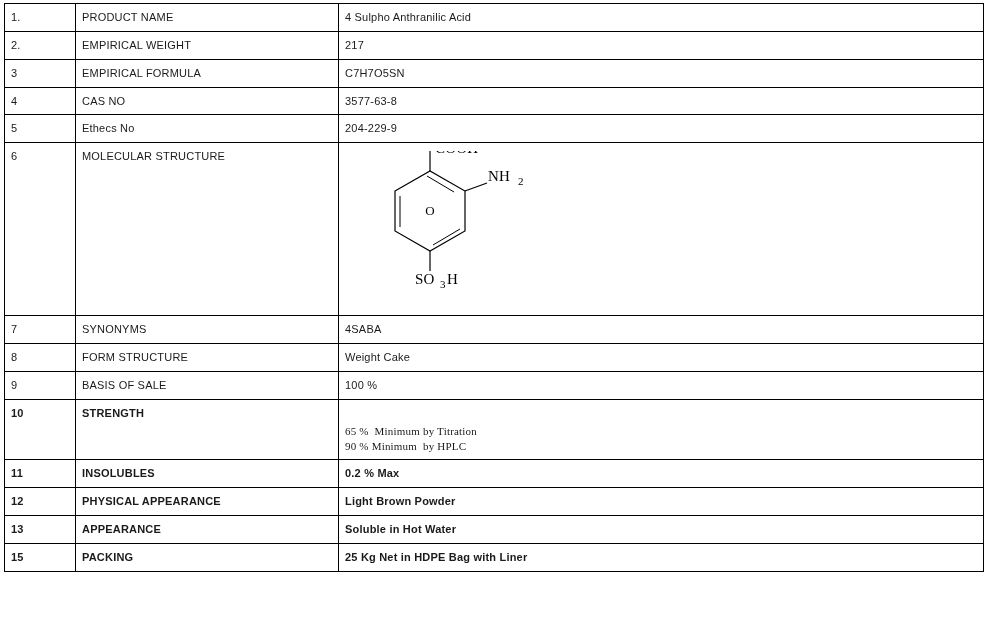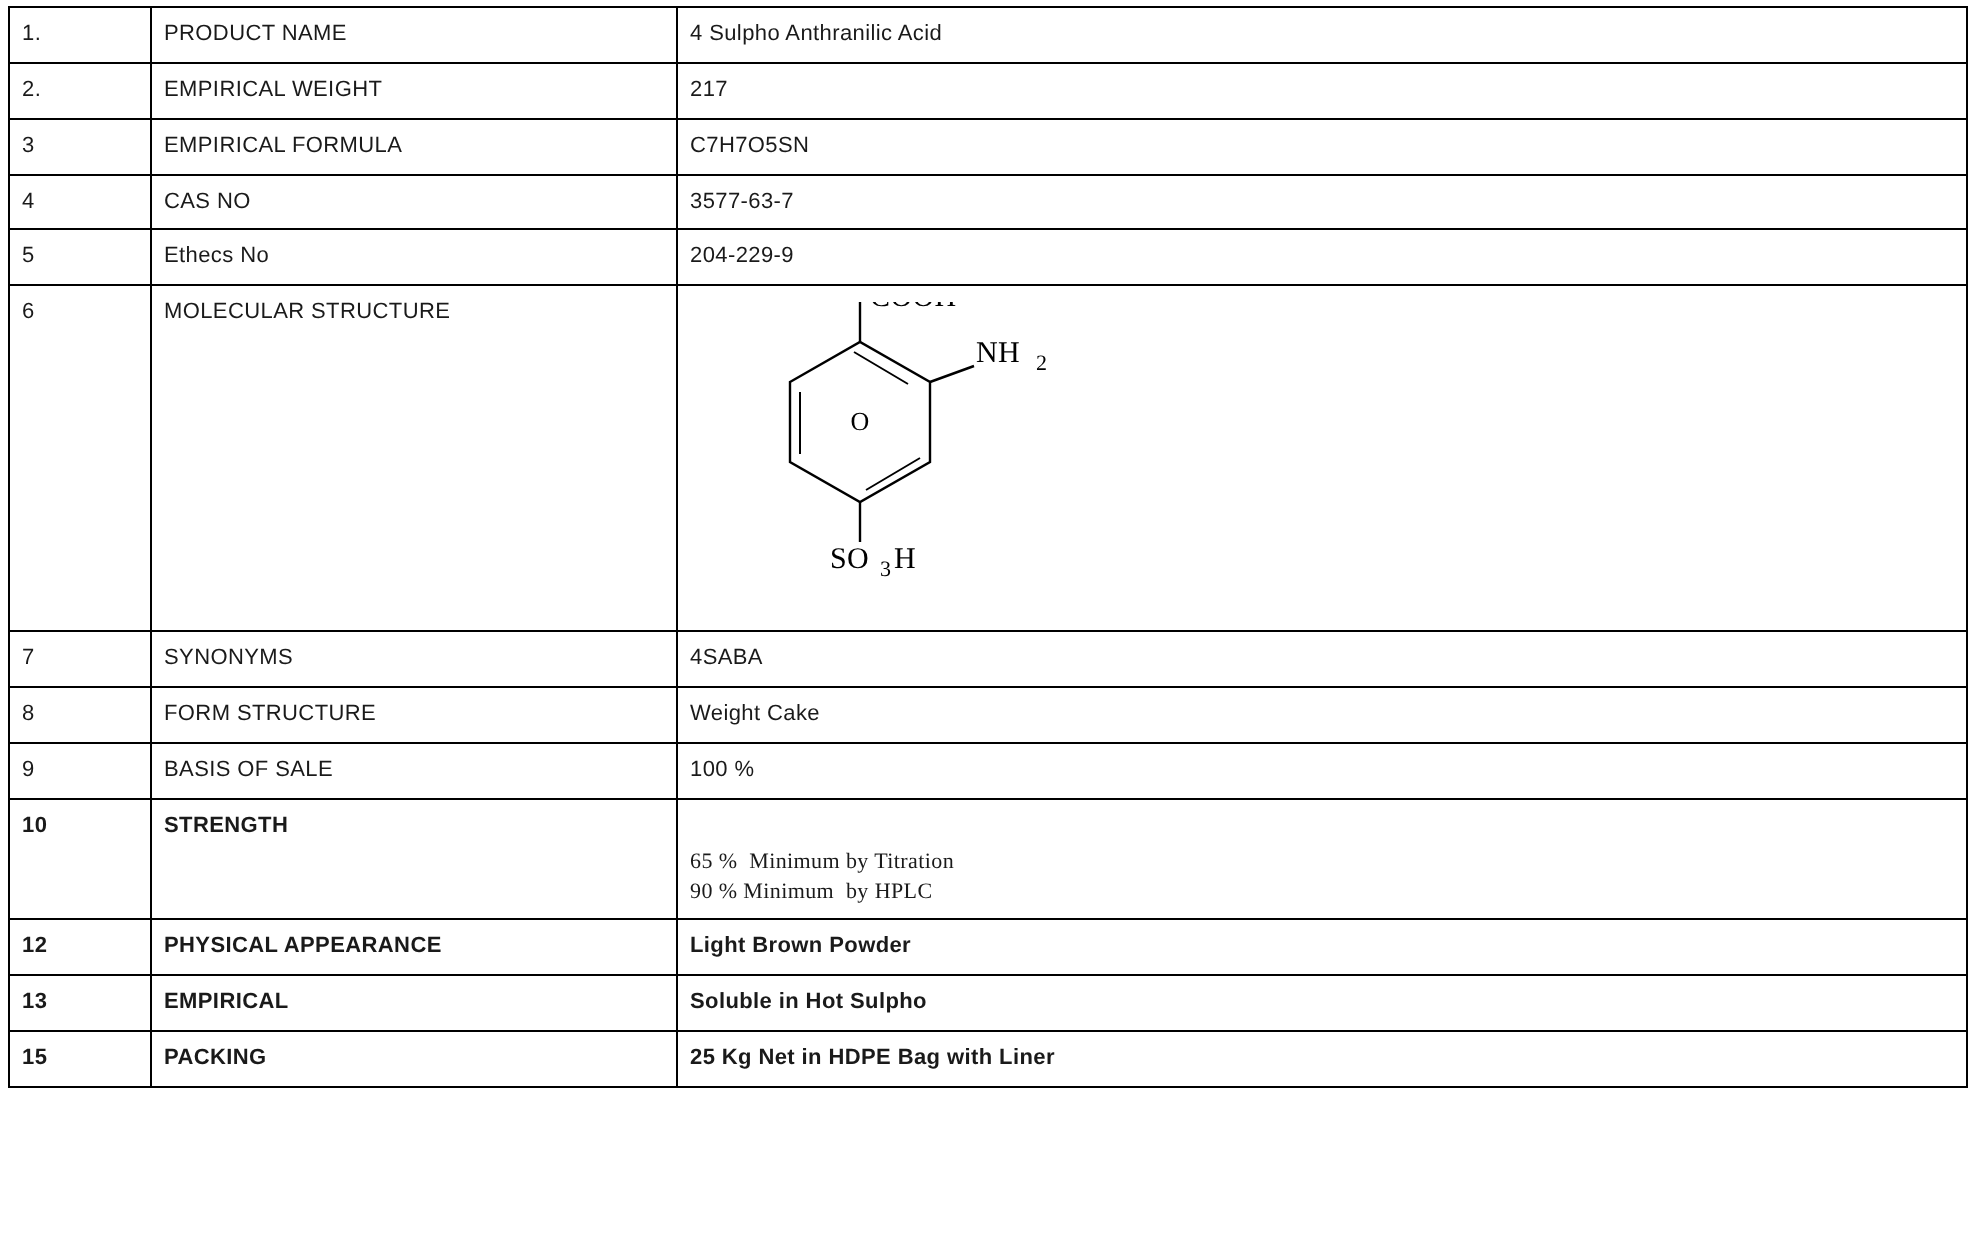--- a/index.html
+++ b/index.html
@@ -91,21 +91,21 @@
         <td class="c-value">217</td>
       </tr>
       <tr>
         <td class="c-no">3</td>
         <td class="c-label">EMPIRICAL FORMULA</td>
         <td class="c-value">C7H7O5SN</td>
       </tr>
       <tr>
         <td class="c-no">4</td>
         <td class="c-label">CAS NO</td>
-        <td class="c-value">3577-63-7</td>
+        <td class="c-value">3577-63-8</td>
       </tr>
       <tr>
         <td class="c-no">5</td>
         <td class="c-label">Ethecs No</td>
         <td class="c-value">204-229-9</td>
       </tr>
 
       <tr class="struct-row">
         <td class="c-no">6</td>
         <td class="c-label">MOLECULAR STRUCTURE</td>
@@ -157,28 +157,33 @@
       </tr>
       <tr>
         <td class="c-no mid-pad">10</td>
         <td class="c-label mid-pad">STRENGTH</td>
         <td class="c-value">
           <span class="val-line two-line">65 %  Minimum by Titration
 90 % Minimum  by HPLC</span>
         </td>
       </tr>
       <tr>
+        <td class="c-no mid-pad">11</td>
+        <td class="c-label mid-pad">INSOLUBLES</td>
+        <td class="c-value mid-pad">0.2 % Max</td>
+      </tr>
+      <tr>
         <td class="c-no mid-pad">12</td>
         <td class="c-label mid-pad">PHYSICAL APPEARANCE</td>
         <td class="c-value mid-pad">Light  Brown Powder</td>
       </tr>
       <tr>
         <td class="c-no mid-pad">13</td>
-        <td class="c-label mid-pad">EMPIRICAL</td>
-        <td class="c-value mid-pad">Soluble in Hot Sulpho</td>
+        <td class="c-label mid-pad">APPEARANCE</td>
+        <td class="c-value mid-pad">Soluble in Hot Water</td>
       </tr>
       <tr>
         <td class="c-no mid-pad">15</td>
         <td class="c-label mid-pad">PACKING</td>
         <td class="c-value mid-pad">25 Kg Net in HDPE Bag with Liner</td>
       </tr>
     </tbody>
   </table>
 </div>
 

